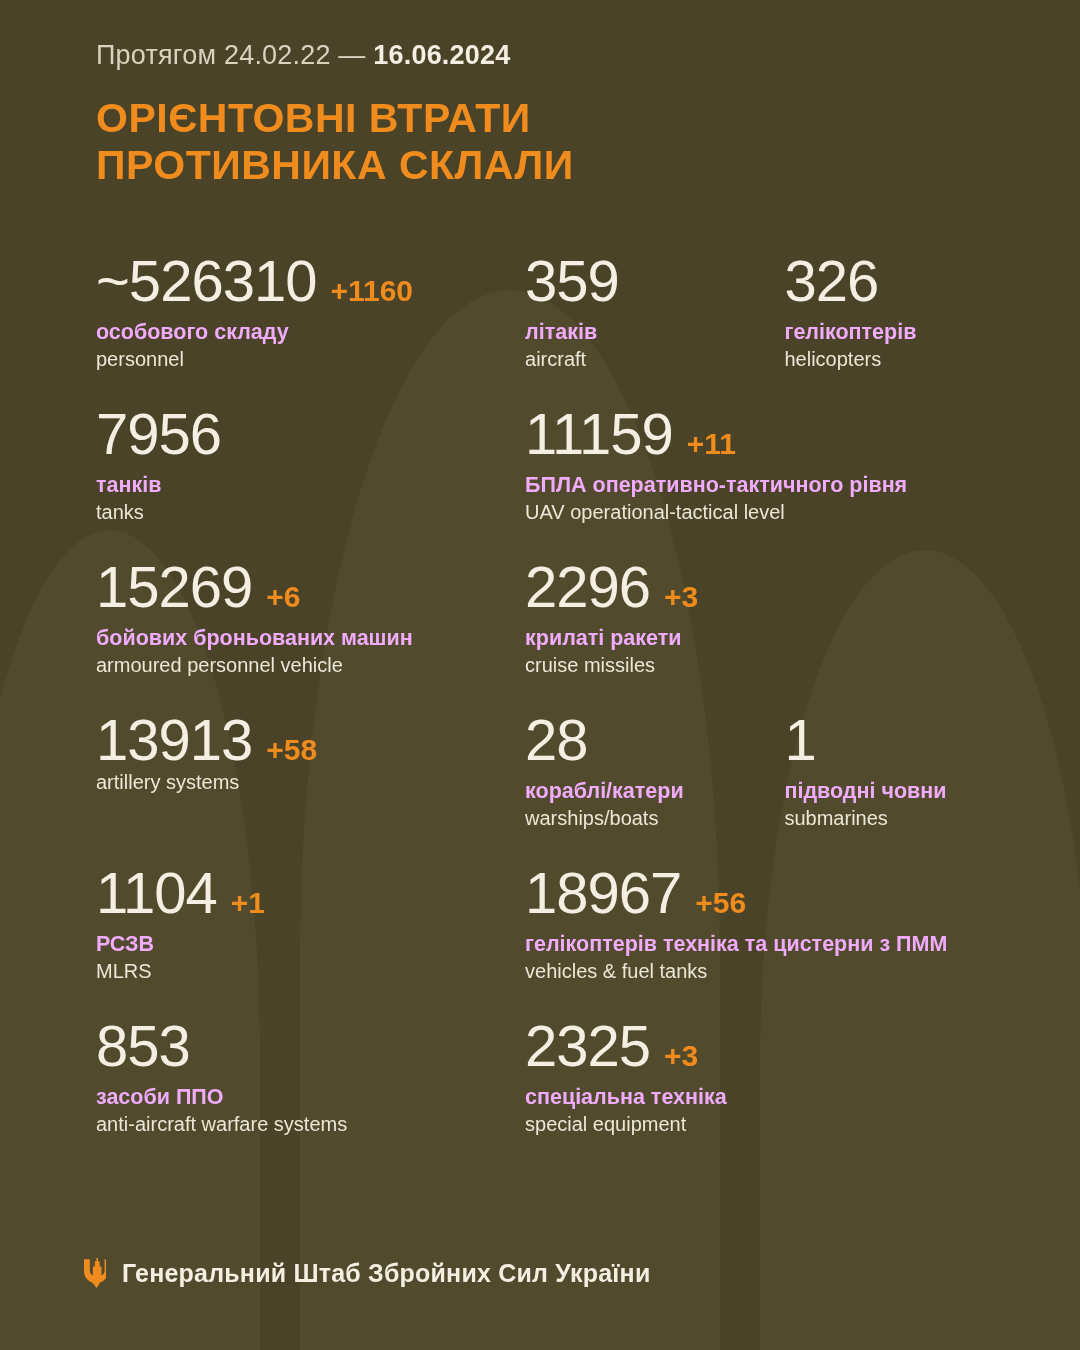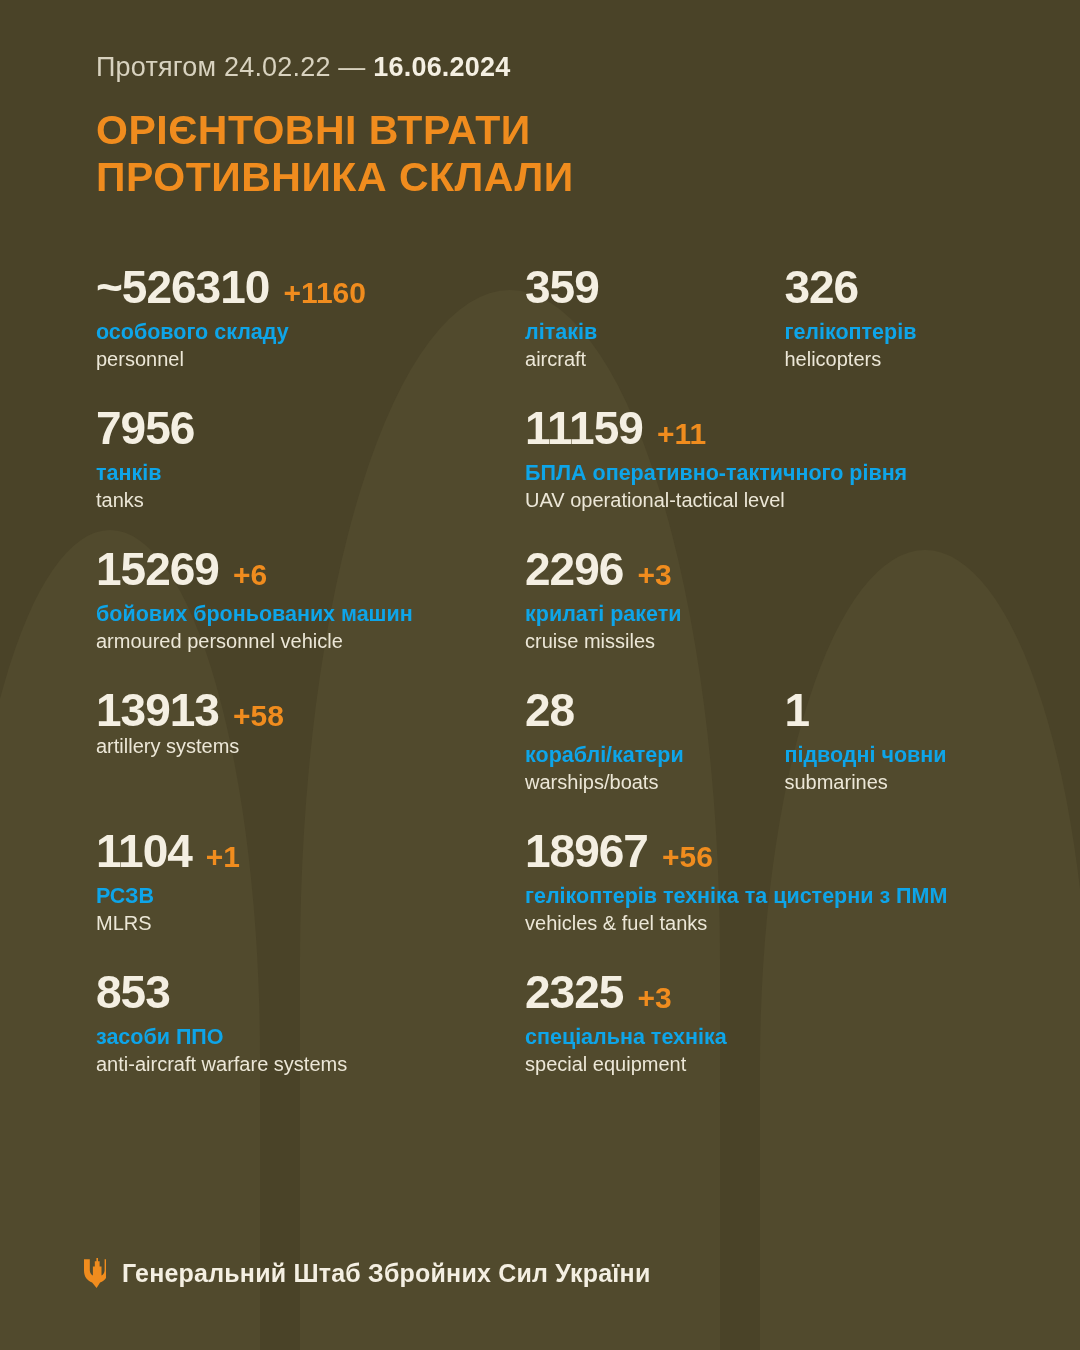--- a/index.html
+++ b/index.html
@@ -36,21 +36,21 @@
     position: relative;
     z-index: 2;
     padding: 0 96px;
     box-sizing: border-box;
     width: 1080px;
     height: 1350px;
   }
 
   
   .period {
-    padding-top: 52px;
+    padding-top: 40px;
     font-size: 27px;
     letter-spacing: 0.2px;
     color: #d8d2bf;
   }
   .period .dates {
     color: #f4efe2;
     font-weight: bold;
   }
   .title {
     margin-top: 24px;
@@ -79,37 +79,37 @@
   .cell.c2 { width: 260px; }
   .cell.c3 { width: 200px; }
   .cell.wide2 { width: 460px; }
 
   .num-line {
     display: flex;
     align-items: baseline;
     gap: 14px;
   }
   .num {
-    font-size: 46px;
+    font-size: 58px;
     line-height: 1;
-    font-weight: bold;
+    font-weight: normal;
     color: #f4efe2;
     letter-spacing: -1px;
   }
   .delta {
     font-size: 30px;
     font-weight: bold;
     color: #f08c1e;
     letter-spacing: 0;
   }
   .lbl-ua {
     margin-top: 10px;
     font-size: 21.5px;
     font-weight: bold;
-    color: #0ea5e9;
+    color: #f0abfc;
     line-height: 1.18;
   }
   .lbl-en {
     margin-top: 2px;
     font-size: 20px;
     color: #ece7d7;
     line-height: 1.18;
   }
 
   

